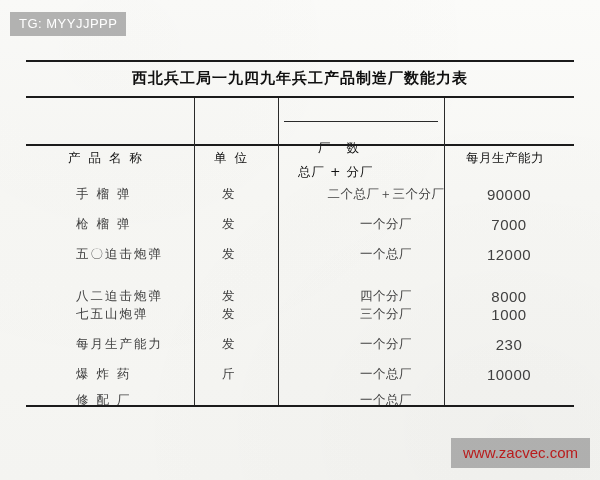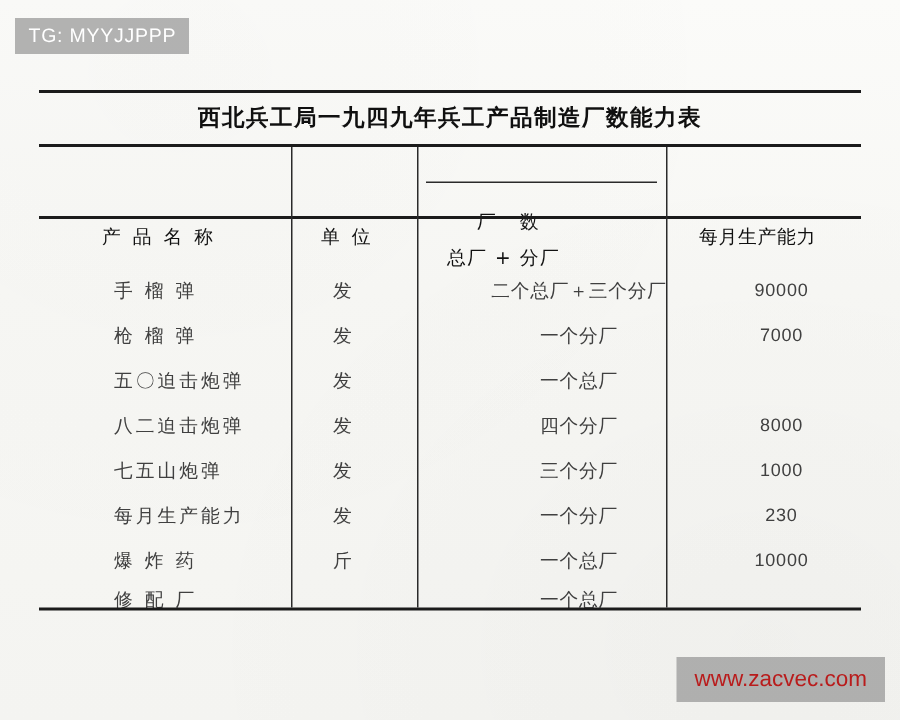--- a/index.html
+++ b/index.html
@@ -190,23 +190,22 @@
     left: 252px;
     text-align: center;
     letter-spacing: 0.5px;
     margin-left: 25px;
   }
   .c-cap {
     width: 130px;
     left: 418px;
     text-align: center;
     font-family: "Liberation Sans", sans-serif;
-    font-size: 12px;
+    font-size: 15px;
     letter-spacing: 0.5px;
-    padding-left: 12px;
   }
 </style>
 </head>
 <body>
 
 <div class="page">
   <div class="scan"></div>
 
   <div class="tg-badge">TG: MYYJJPPP</div>
 
@@ -238,22 +237,23 @@
     <div class="row" style="top:156px">
       <div class="c c-name">枪 榴 弹</div>
       <div class="c c-unit">发</div>
       <div class="c c-plants">一个分厂</div>
       <div class="c c-cap">7000</div>
     </div>
     <div class="row" style="top:186px">
       <div class="c c-name">五〇迫击炮弹</div>
       <div class="c c-unit">发</div>
       <div class="c c-plants">一个总厂</div>
-    </div>
-    <div class="row" style="top:216px">
+      <div class="c c-cap">12000</div>
+    </div>
+    <div class="row" style="top:228px">
       <div class="c c-name">八二迫击炮弹</div>
       <div class="c c-unit">发</div>
       <div class="c c-plants">四个分厂</div>
       <div class="c c-cap">8000</div>
     </div>
     <div class="row" style="top:246px">
       <div class="c c-name">七五山炮弹</div>
       <div class="c c-unit">发</div>
       <div class="c c-plants">三个分厂</div>
       <div class="c c-cap">1000</div>

